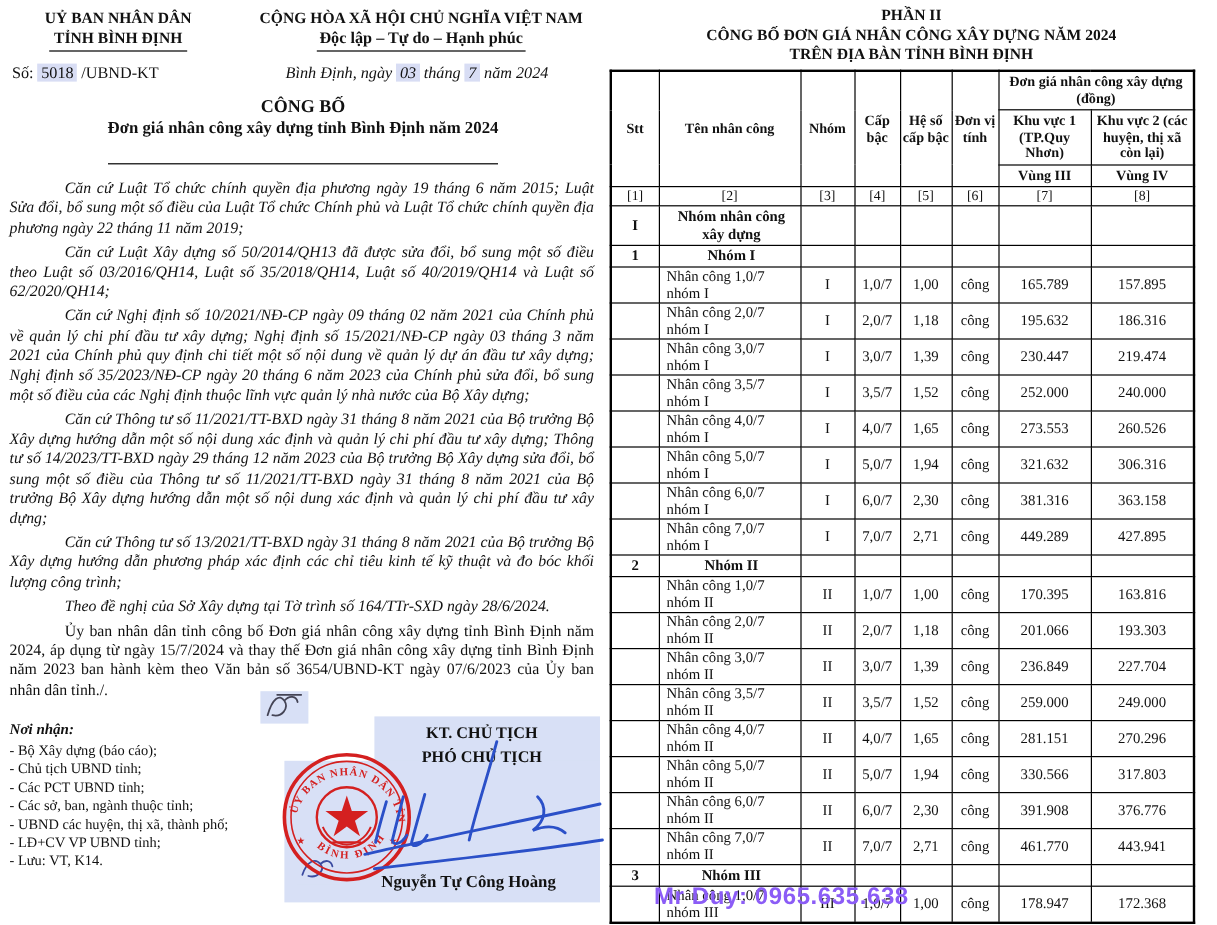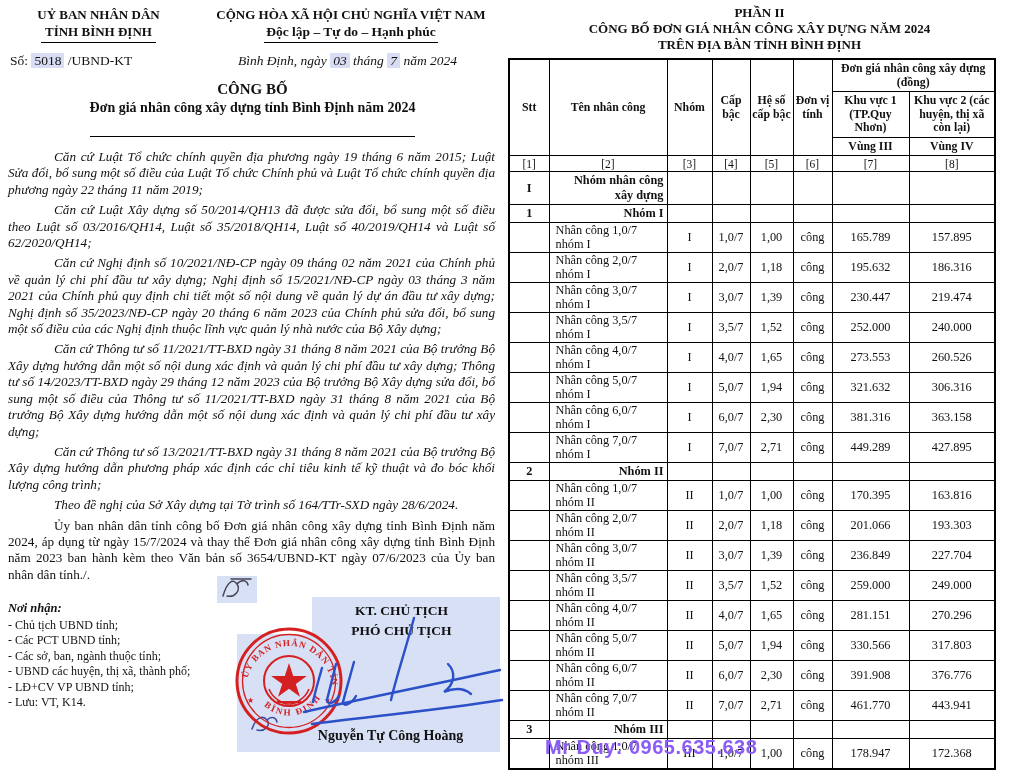--- a/index.html
+++ b/index.html
@@ -44,21 +44,21 @@
   .right-pane { position:absolute; left:505px; top:0; width:509px; height:771px; }
   .rp-header { text-align:center; font-weight:bold; font-size:13px; line-height:16px; padding-top:5px; }
   .price-table { border-collapse:collapse; table-layout:fixed; margin:5px 0 0 3px; width:486px;
                  font-size:12.3px; }
   .price-table th, .price-table td { border:1px solid #000; padding:1px 3px; vertical-align:middle; }
   .price-table thead th { font-weight:bold; font-size:11.8px; line-height:13.5px; text-align:center; padding:2px 1px; }
   .price-table { border:2px solid #000; }
   tr.idx td { text-align:center; font-size:11.5px; height:16px; padding:0 2px; }
   tr.section { height:16px; }
   tr.section td.stt { text-align:center; font-weight:bold; }
-  tr.section td.name { font-weight:bold; text-align:right; padding-left:6px; }
+  tr.section td.name { font-weight:bold; text-align:center; padding-left:6px; }
   tr.data { height:28px; }
   tr.data td { text-align:center; line-height:13.5px; }
   tr.data td.name { text-align:left; padding-left:6px; }
   .rp-footer { position:absolute; left:40px; top:736px; font-family:"Liberation Sans", sans-serif;
                font-weight:bold; font-size:20px; color:#8b5cf6; letter-spacing:0.5px; }
 </style>
 </head>
 <body>
 
 <div class="page">
@@ -102,20 +102,21 @@
         <p class="para it">Căn cứ Nghị định số 10/2021/NĐ-CP ngày 09 tháng 02 năm 2021 của Chính phủ về quản lý chi phí đầu tư xây dựng; Nghị định số 15/2021/NĐ-CP ngày 03 tháng 3 năm 2021 của Chính phủ quy định chi tiết một số nội dung về quản lý dự án đầu tư xây dựng; Nghị định số 35/2023/NĐ-CP ngày 20 tháng 6 năm 2023 của Chính phủ sửa đổi, bổ sung một số điều của các Nghị định thuộc lĩnh vực quản lý nhà nước của Bộ Xây dựng;</p>
         <p class="para it">Căn cứ Thông tư số 11/2021/TT-BXD ngày 31 tháng 8 năm 2021 của Bộ trưởng Bộ Xây dựng hướng dẫn một số nội dung xác định và quản lý chi phí đầu tư xây dựng; Thông tư số 14/2023/TT-BXD ngày 29 tháng 12 năm 2023 của Bộ trưởng Bộ Xây dựng sửa đổi, bổ sung một số điều của Thông tư số 11/2021/TT-BXD ngày 31 tháng 8 năm 2021 của Bộ trưởng Bộ Xây dựng hướng dẫn một số nội dung xác định và quản lý chi phí đầu tư xây dựng;</p>
         <p class="para it">Căn cứ Thông tư số 13/2021/TT-BXD ngày 31 tháng 8 năm 2021 của Bộ trưởng Bộ Xây dựng hướng dẫn phương pháp xác định các chỉ tiêu kinh tế kỹ thuật và đo bóc khối lượng công trình;</p>
         <p class="para it">Theo đề nghị của Sở Xây dựng tại Tờ trình số 164/TTr-SXD ngày 28/6/2024.</p>
         <p class="para">Ủy ban nhân dân tỉnh công bố Đơn giá nhân công xây dựng tỉnh Bình Định năm 2024, áp dụng từ ngày 15/7/2024 và thay thế Đơn giá nhân công xây dựng tỉnh Bình Định năm 2023 ban hành kèm theo Văn bản số 3654/UBND-KT ngày 07/6/2023 của Ủy ban nhân dân tỉnh./.</p>
       </div>
 
     <div class="recipients">
       <div class="rc-title">Nơi nhận:</div>
       <div>
+          <div class="rc-item">- Bộ Xây dựng (báo cáo);</div>
           <div class="rc-item">- Chủ tịch UBND tỉnh;</div>
           <div class="rc-item">- Các PCT UBND tỉnh;</div>
           <div class="rc-item">- Các sở, ban, ngành thuộc tỉnh;</div>
           <div class="rc-item">- UBND các huyện, thị xã, thành phố;</div>
           <div class="rc-item">- LĐ+CV VP UBND tỉnh;</div>
           <div class="rc-item">- Lưu: VT, K14.</div>
         </div>
     </div>
 
     <div class="mini-box mini-1">

